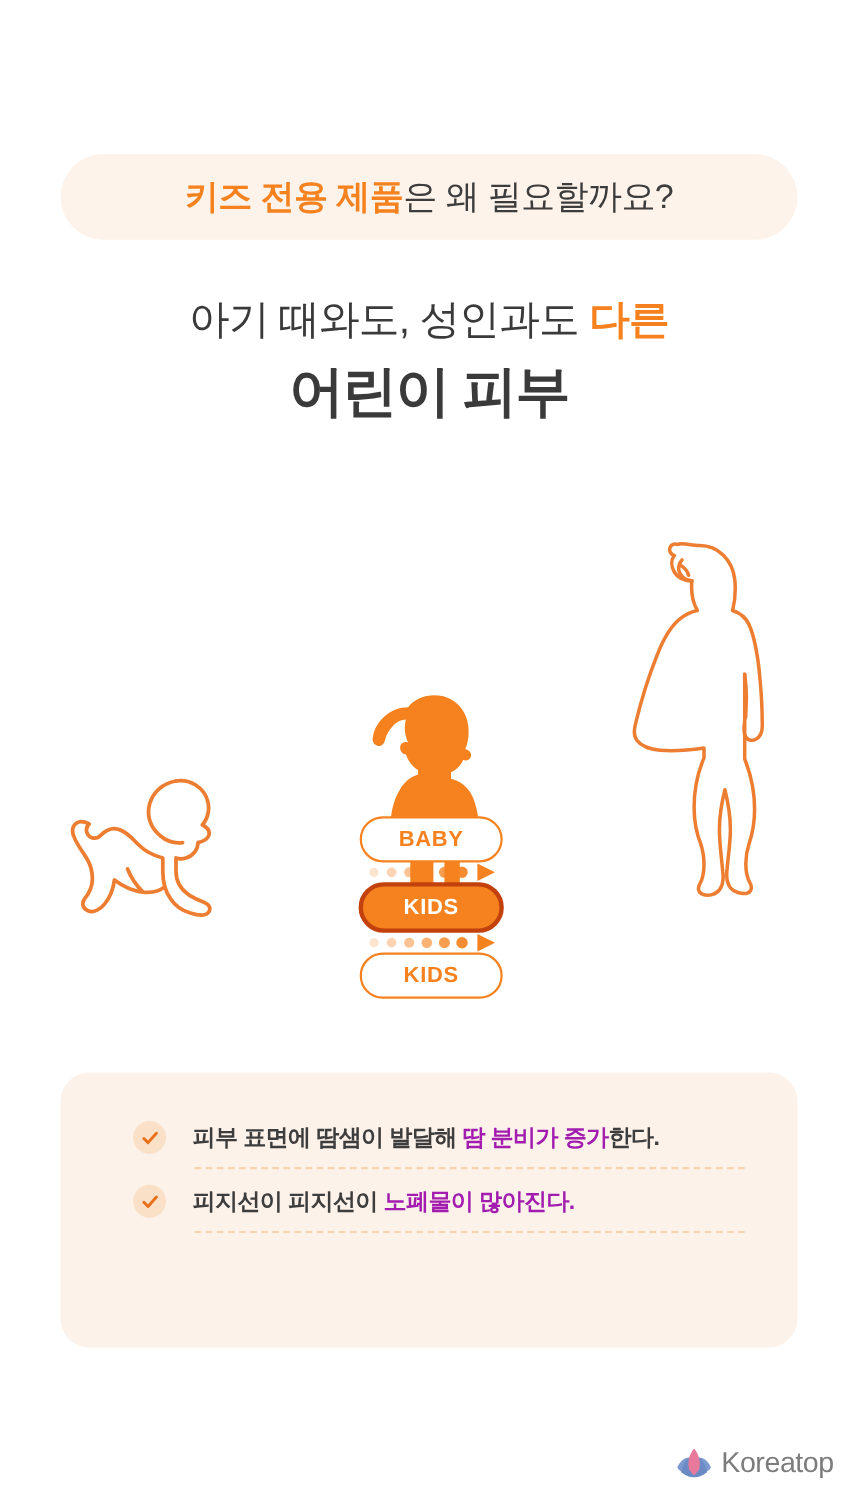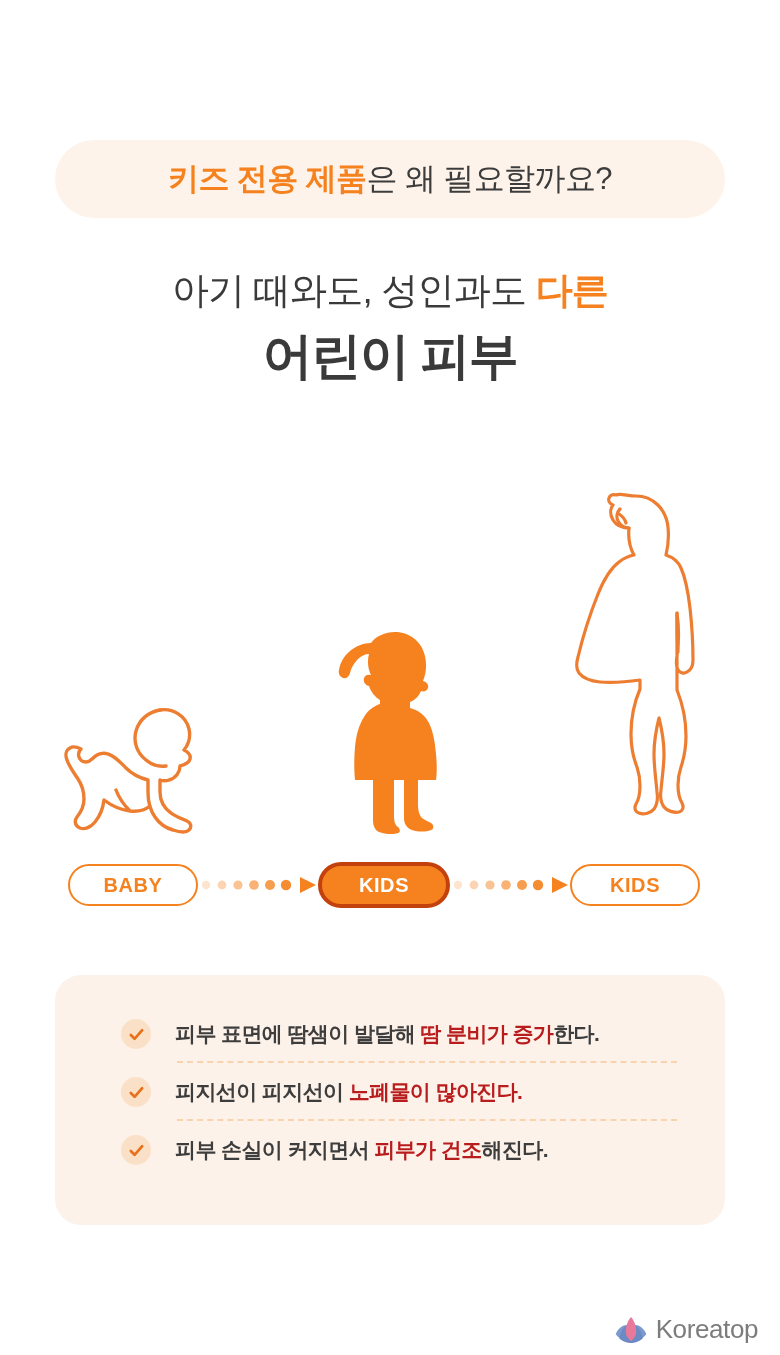--- a/index.html
+++ b/index.html
@@ -80,21 +80,22 @@
   .fig-kids  { left: 332px; width: 118px; height: 205px; }
   .fig-adult { left: 558px; width: 150px; height: 345px; }
 
   
   .stages {
     position: absolute;
     left: 68px; top: 862px;
     width: 648px; height: 46px;
     display: flex;
     align-items: center;
-    justify-content: flex-start;
+    justify-content: flex-end;
+    flex-direction: column;
   }
   .stage-pill {
     width: 130px; height: 42px;
     border-radius: 21px;
     display: flex; align-items: center; justify-content: center;
     font-size: 20px;
     font-weight: 600;
     letter-spacing: 0.6px;
     flex: none;
   }
@@ -147,21 +148,21 @@
   }
   .check-badge svg { display: block; }
   .bullet-text {
     font-size: 21px;
     color: #3d3d3d;
     font-weight: 600;
     letter-spacing: -0.6px;
     white-space: nowrap;
   }
   .bullet-text .hl {
-    color: #b91c1c;
+    color: #a21caf;
     font-weight: 800;
   }
 
   
   .footer-logo {
     position: absolute;
     right: 22px; top: 1308px;
     height: 42px;
     display: flex;
     align-items: center;
@@ -270,28 +271,20 @@
     <div class="bullet-row">
       <span class="check-badge">
         <svg viewBox="0 0 20 20" width="19" height="19">
           <path d="M4 10.5 L 8 14.5 L 16 5.5" fill="none" stroke="#E8701A" stroke-width="2.8" stroke-linecap="round" stroke-linejoin="round"></path>
         </svg>
       </span>
       <span class="bullet-text"><span>피지선이 피지선이 </span><span class="hl">노폐물이 많아진다.</span><span></span></span>
       <span class="sep"></span>
     </div>
 
-    <div class="bullet-row">
-      <span class="check-badge">
-        <svg viewBox="0 0 20 20" width="19" height="19">
-          <path d="M4 10.5 L 8 14.5 L 16 5.5" fill="none" stroke="#E8701A" stroke-width="2.8" stroke-linecap="round" stroke-linejoin="round"></path>
-        </svg>
-      </span>
-      <span class="bullet-text"><span>피부 손실이 커지면서 </span><span class="hl">피부가 건조</span><span>해진다.</span></span>
-    </div>
 
   </div>
 
   <div class="footer-logo">
     <span class="logo-mark">
       <svg viewBox="0 0 40 34" width="36" height="31">
         <path d="M3 22 C 6 15 11 12 15 12 C 14 17 12 23 9 27 C 6 26 4 24 3 22 Z" fill="#7D9AD0"></path>
         <path d="M37 22 C 34 15 29 12 25 12 C 26 17 28 23 31 27 C 34 26 36 24 37 22 Z" fill="#7D9AD0"></path>
         <path d="M7 27 C 8 19 13 12 20 9 C 27 12 32 19 33 27 C 28 31 24 32 20 32 C 16 32 12 31 7 27 Z" fill="#6C8BC4"></path>
         <path d="M20 3 C 25 9 27 17 25 24 C 23 27 21 29 20 30 C 19 29 17 27 15 24 C 13 17 15 9 20 3 Z" fill="#E8799A"></path>

